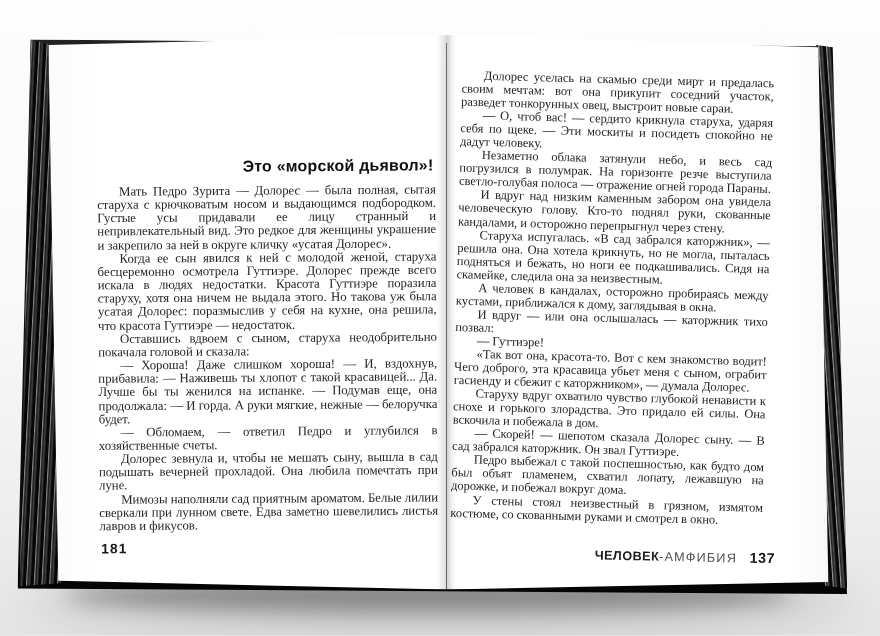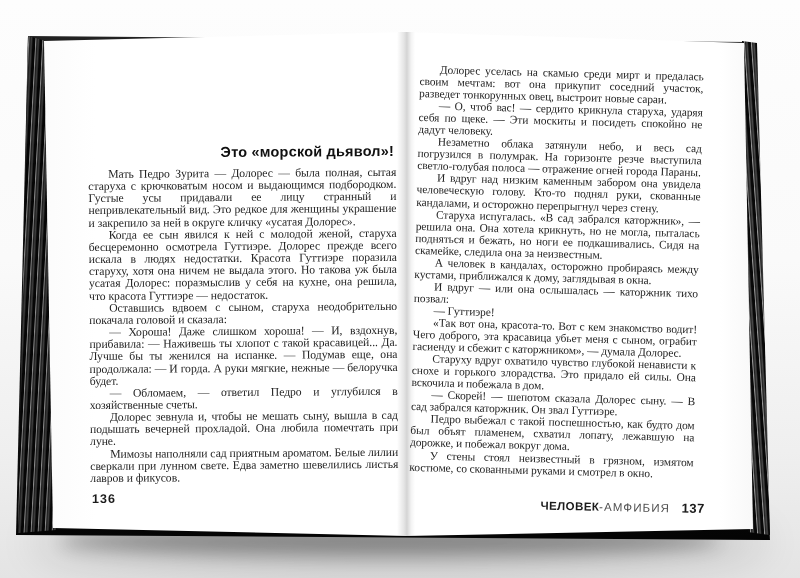--- a/index.html
+++ b/index.html
@@ -115,21 +115,21 @@
     <div>
         <p class="para">Мать Педро Зурита — Долорес — была полная, сытая старуха с крючковатым носом и выдающимся подбородком. Густые усы придавали ее лицу странный и непривлекательный вид. Это редкое для женщины украшение и закрепило за ней в округе кличку «усатая Долорес».</p>
         <p class="para">Когда ее сын явился к ней с молодой женой, старуха бесцеремонно осмотрела Гуттиэре. Долорес прежде всего искала в людях недостатки. Красота Гуттиэре поразила старуху, хотя она ничем не выдала этого. Но такова уж была усатая Долорес: поразмыслив у себя на кухне, она решила, что красота Гуттиэре — недостаток.</p>
         <p class="para">Оставшись вдвоем с сыном, старуха неодобрительно покачала головой и сказала:</p>
         <p class="para">— Хороша! Даже слишком хороша! — И, вздохнув, прибавила: — Наживешь ты хлопот с такой красавицей... Да. Лучше бы ты женился на испанке. — Подумав еще, она продолжала: — И горда. А руки мягкие, нежные — белоручка будет.</p>
         <p class="para">— Обломаем, — ответил Педро и углубился в хозяйственные счеты.</p>
         <p class="para">Долорес зевнула и, чтобы не мешать сыну, вышла в сад подышать вечерней прохладой. Она любила помечтать при луне.</p>
         <p class="para">Мимозы наполняли сад приятным ароматом. Белые лилии сверкали при лунном свете. Едва заметно шевелились листья лавров и фикусов.</p>
       </div>
   </div>
-  <div class="left-pagenum">136</div>
+  <div class="left-pagenum">181</div>
 
   <div class="right-text">
       <p class="para">Долорес уселась на скамью среди мирт и предалась своим мечтам: вот она прикупит соседний участок, разведет тонкорунных овец, выстроит новые сараи.</p>
       <p class="para">— О, чтоб вас! — сердито крикнула старуха, ударяя себя по щеке. — Эти москиты и посидеть спокойно не дадут человеку.</p>
       <p class="para">Незаметно облака затянули небо, и весь сад погрузился в полумрак. На горизонте резче выступила светло-голубая полоса — отражение огней города Параны.</p>
       <p class="para">И вдруг над низким каменным забором она увидела человеческую голову. Кто-то поднял руки, скованные кандалами, и осторожно перепрыгнул через стену.</p>
       <p class="para">Старуха испугалась. «В сад забрался каторжник», — решила она. Она хотела крикнуть, но не могла, пыталась подняться и бежать, но ноги ее подкашивались. Сидя на скамейке, следила она за неизвестным.</p>
       <p class="para">А человек в кандалах, осторожно пробираясь между кустами, приближался к дому, заглядывая в окна.</p>
       <p class="para">И вдруг — или она ослышалась — каторжник тихо позвал:</p>
       <p class="para">— Гуттиэре!</p>

